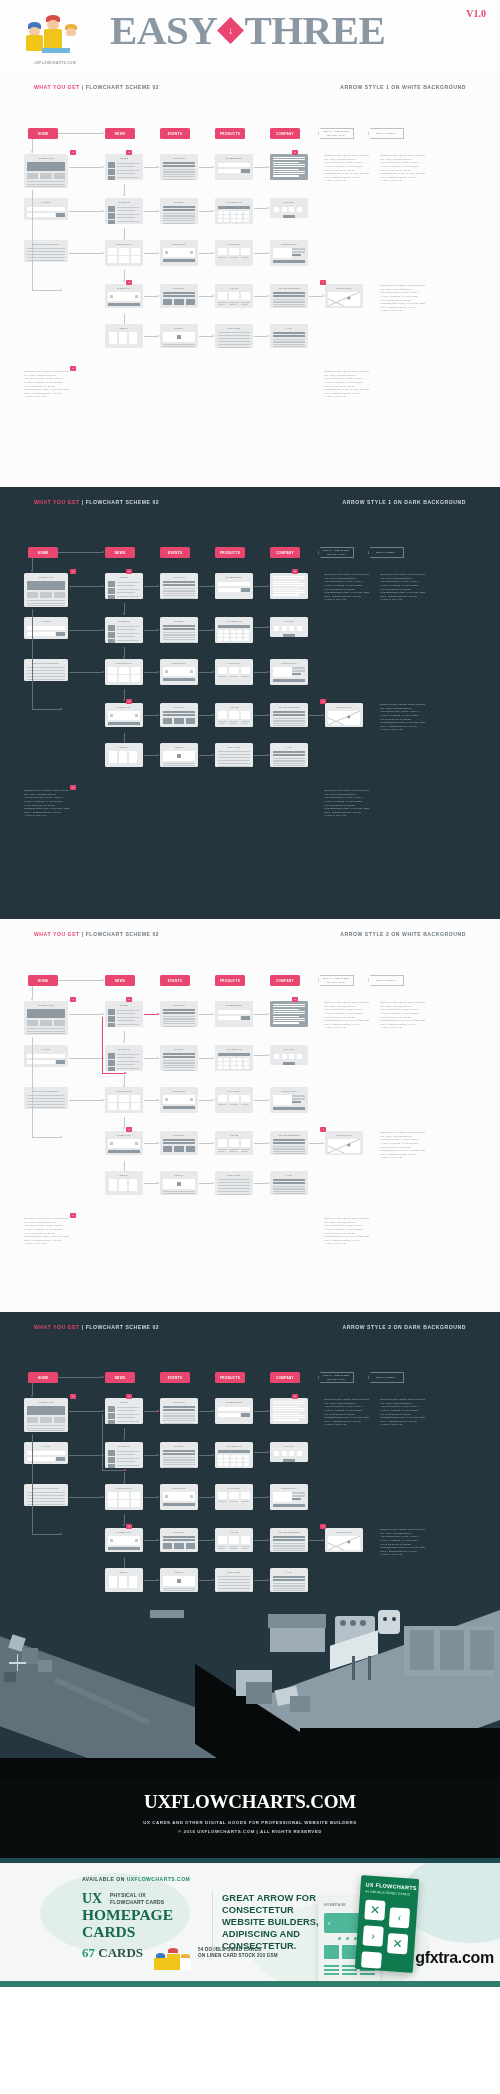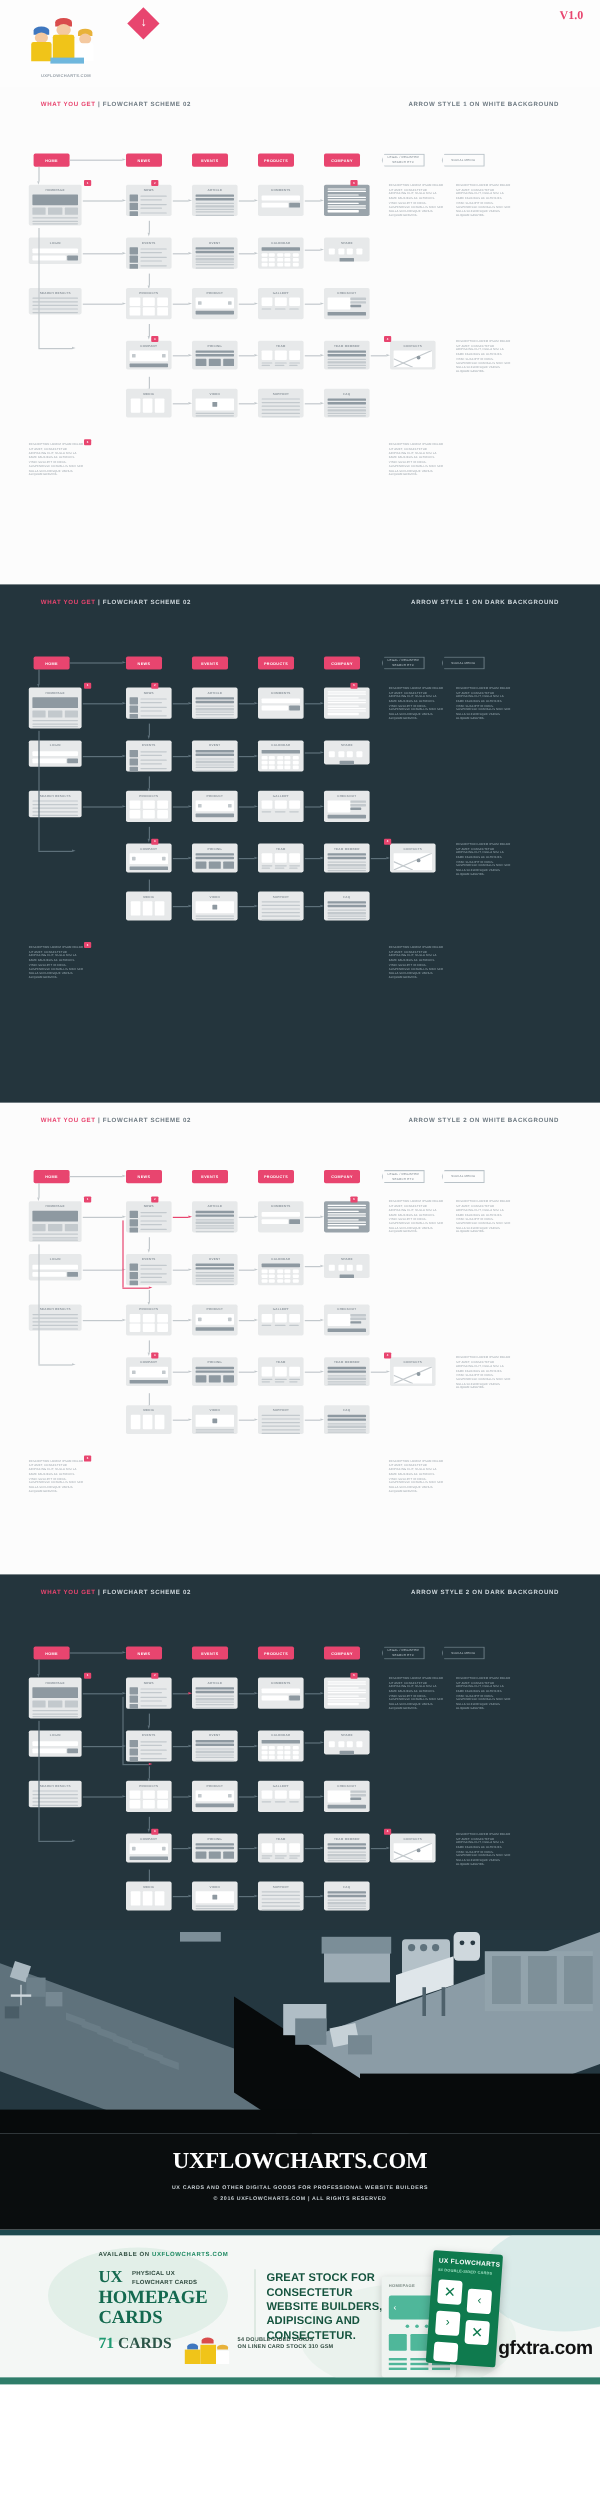--- a/index.html
+++ b/index.html
@@ -154,23 +154,25 @@
     <div class="logo-face" style="left:42px;top:20px;width:10px;height:9px;"></div>
     <div class="logo-body" style="left:39px;top:28px;width:15px;height:15px;background:#ffffff;"></div>
     <div style="position:absolute;left:18px;top:40px;width:28px;height:5px;background:#6fb7dd;"></div>
     <div class="logo-url">UXFLOWCHARTS.COM</div>
   </div>
 
   <div class="hero-version">V1.0</div>
 
   <div class="hero-cap">
     <div class="hero-title">
+      <span>EASY</span>
       <span class="diamond">
           <span>↓</span>
         </span>
+      <span>THREE</span>
     </div>
   </div>
 </div>
 
 <div class="panel light" id="p1" style="height:415px;">
   <div class="panel-head">
     <div class="ph-left">
       <span class="accent">WHAT YOU GET</span>
       <span>| FLOWCHART SCHEME 02</span>
     </div>
@@ -1700,39 +1702,39 @@
   <div class="ad-small">
     <span>PHYSICAL UX</span><br>
     <span>FLOWCHART CARDS</span>
   </div>
   <div class="ad-fc">
     <span>HOMEPAGE</span><br>
     <span>CARDS</span>
   </div>
 
   <div class="ad-54">
-    <span class="num">71</span>
+    <span class="num">67</span>
     <span class="lbl">CARDS</span>
   </div>
   <div style="position:absolute;left:152px;top:82px;width:40px;height:26px;">
     <div style="position:absolute;left:4px;top:8px;width:9px;height:5px;border-radius:50% 50% 0 0;background:#3f77bf;"></div>
     <div style="position:absolute;left:2px;top:13px;width:13px;height:12px;background:#f0c419;"></div>
     <div style="position:absolute;left:16px;top:3px;width:10px;height:5px;border-radius:50% 50% 0 0;background:#d94c4c;"></div>
     <div style="position:absolute;left:15px;top:9px;width:13px;height:16px;background:#f0c419;"></div>
     <div style="position:absolute;left:29px;top:9px;width:9px;height:4px;border-radius:50% 50% 0 0;background:#e8b23a;"></div>
     <div style="position:absolute;left:28px;top:14px;width:11px;height:11px;background:#ffffff;"></div>
   </div>
   <div class="ad-54-sub">
     <span>54 DOUBLE-SIDED CARDS</span><br>
     <span>ON LINEN CARD STOCK 310 GSM</span>
   </div>
 
   <div class="ad-divider"></div>
   <div class="ad-right">
-    <span>GREAT STOCK FOR</span><br>
+    <span>GREAT ARROW FOR</span><br>
     <span>CONSECTETUR</span><br>
     <span>WEBSITE BUILDERS,</span><br>
     <span>ADIPISCING AND</span><br>
     <span>CONSECTETUR.</span>
   </div>
 
   <div class="ad-card" style="left:318px;top:34px;width:62px;height:84px;background:#eef3f0;box-shadow:0 2px 6px rgba(0,0,0,.15);">
     <div style="position:absolute;left:6px;top:6px;font-size:3.4px;font-weight:bold;color:#7f8d87;letter-spacing:.3px;">HOMEPAGE</div>
     <div style="position:absolute;right:6px;top:6px;width:4px;height:3px;background:#c8d6cf;"></div>
     <div style="position:absolute;left:6px;top:16px;right:6px;height:20px;background:#4fb79a;border-radius:2px;"></div>

